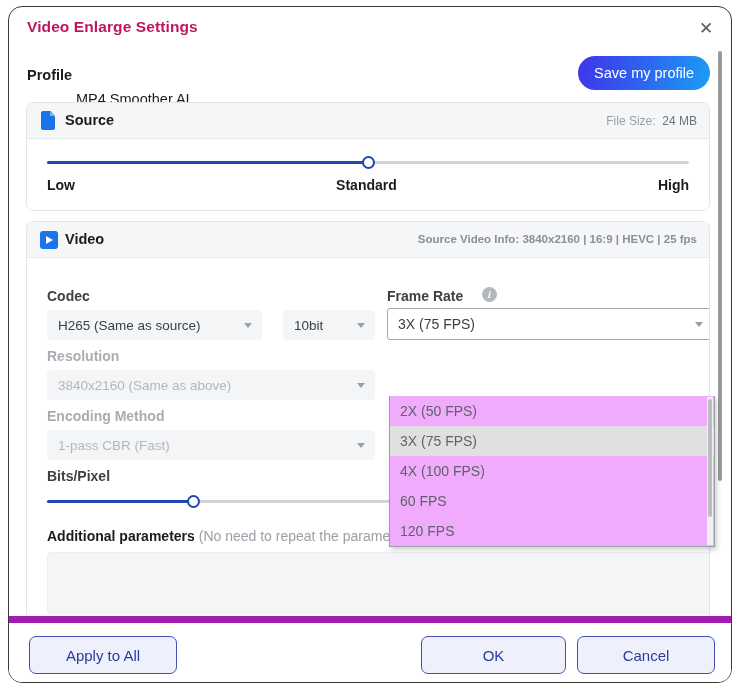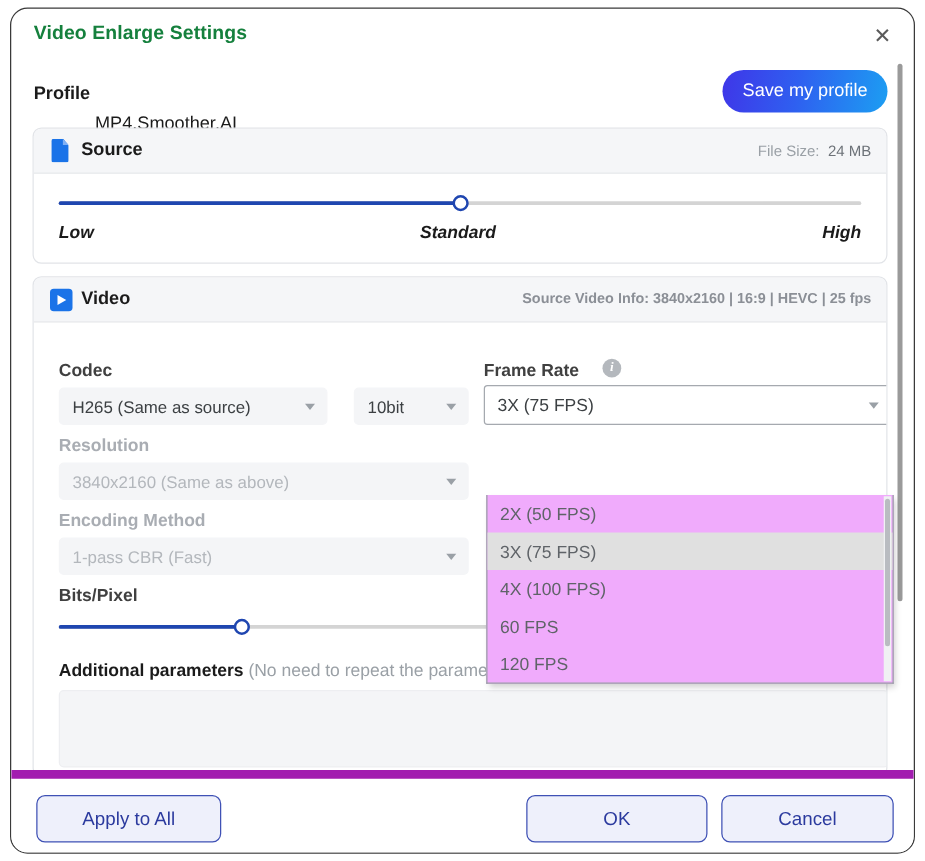--- a/index.html
+++ b/index.html
@@ -18,21 +18,21 @@
     border: 1.5px solid #3a3a3a;
     border-radius: 14px;
     overflow: hidden;
   }
   
   .titlebar {
     position: absolute; left: 0; top: 0; right: 0; height: 40px;
   }
   .title-text {
     position: absolute; left: 18px; top: 11px;
-    font-size: 15.5px; font-weight: bold; color: #15803d;
+    font-size: 15.5px; font-weight: bold; color: #be185d;
     letter-spacing: .1px;
   }
   .close-btn {
     position: absolute; right: 12px; top: 8px;
     width: 26px; height: 26px;
     display: flex; align-items: center; justify-content: center;
     color: #5b5b5b; font-size: 17px; cursor: pointer;
     font-family: "Liberation Sans", sans-serif;
   }
   
@@ -120,21 +120,21 @@
   }
   .slider .knob {
     position: absolute; top: 50%; width: 13px; height: 13px;
     margin-top: -6.5px; margin-left: -6.5px;
     background: #ffffff; border: 2.2px solid #1f46b0;
     border-radius: 50%; cursor: pointer;
   }
   .qlabels {
     position: absolute; left: 20px; right: 20px; top: 38px;
     display: flex; justify-content: space-between;
-    font-size: 14px; font-weight: bold; color: #1b1b1b; font-style: italic;
+    font-size: 14px; font-weight: bold; color: #1b1b1b;
   }
   
   .form { position: absolute; left: 0; right: 0; top: 0; }
   .flabel {
     position: absolute; font-size: 14px; font-weight: bold; color: #404040;
   }
   .flabel.dim { color: #a9adb3; }
   .select {
     position: absolute; height: 30px;
     background: #f4f5f7; border: 1px solid #f4f5f7; border-radius: 4px;

